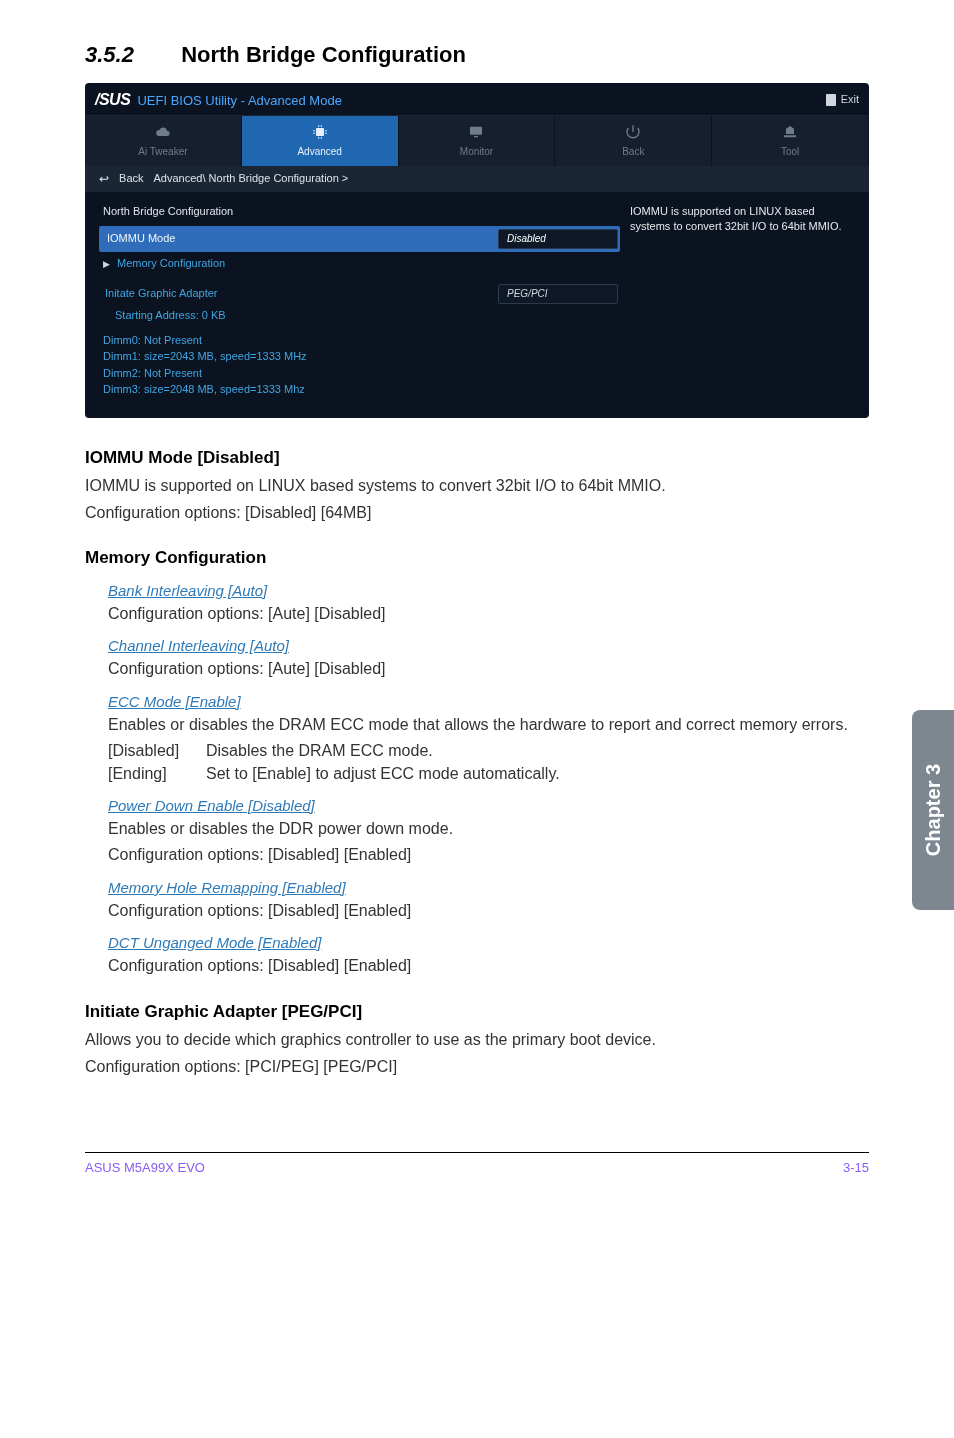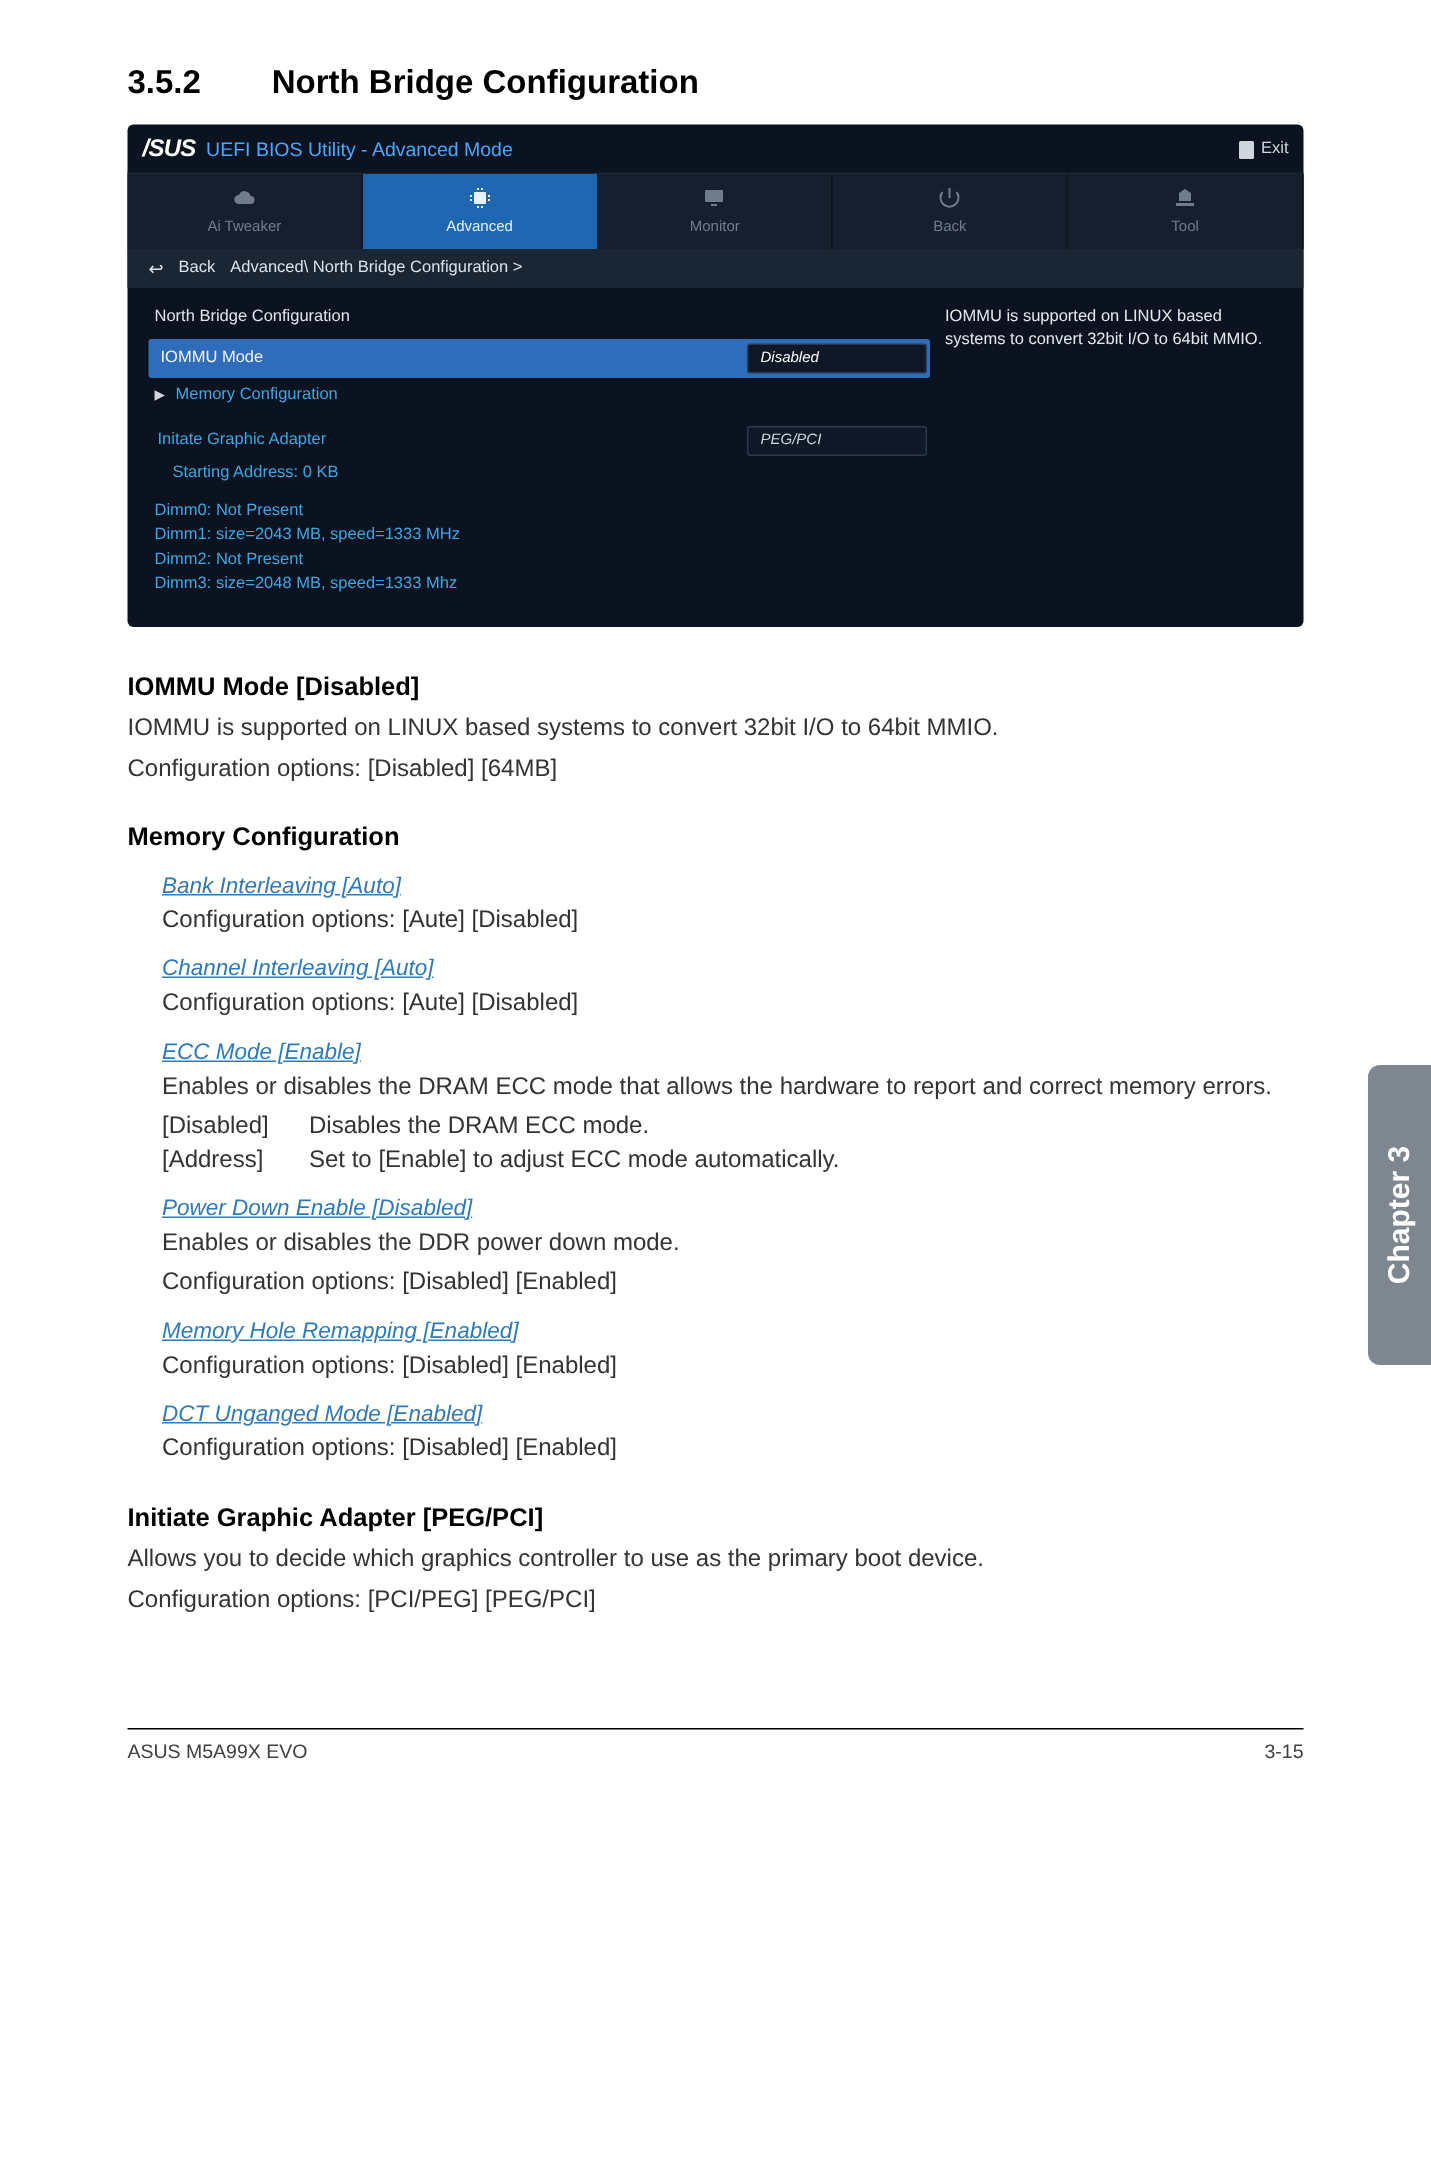--- a/index.html
+++ b/index.html
@@ -15,21 +15,21 @@
   .page {
     padding: 40px 85px 20px 85px;
     position: relative;
   }
   .section-heading {
     font-size: 22px;
     font-weight: bold;
     color: #000;
     margin-bottom: 12px;
   }
-  .section-heading .num { display: inline-block; width: 90px; }
+  .section-heading .num { display: inline-block; width: 90px; font-style: italic; }
 
   
   .bios-box {
     background: #0b1320;
     border-radius: 4px;
     color: #c9d2dc;
     font-size: 11px;
     position: relative;
     margin-bottom: 28px;
     padding-bottom: 10px;
@@ -160,21 +160,21 @@
     font-size: 15px;
     margin-top: 10px;
     margin-bottom: 2px;
   }
   .kv-row { display: flex; gap: 14px; font-size: 16px; }
   .kv-key { width: 84px; }
   .footer {
     display: flex;
     justify-content: space-between;
     font-size: 13px;
-    color: #404040;
+    color: #8b5cf6;
     border-top: 1px solid #000;
     margin: 50px 85px 0;
     padding-top: 6px;
   }
 
   
   .side-tab {
     position: absolute;
     right: 0;
     top: 710px;
@@ -317,21 +317,21 @@
     <div class="body-text">Configuration options: [Aute] [Disabled]</div>
 
     <div class="opt-title">ECC Mode [Enable]</div>
     <div class="body-text">Enables or disables the DRAM ECC mode that allows the hardware to report and correct memory errors.</div>
 
     <div class="kv-row">
       <div class="kv-key">[Disabled]</div>
       <div>Disables the DRAM ECC mode.</div>
     </div>
     <div class="kv-row">
-      <div class="kv-key">[Address]</div>
+      <div class="kv-key">[Ending]</div>
       <div>Set to [Enable] to adjust ECC mode automatically.</div>
     </div>
 
     <div class="opt-title">Power Down Enable [Disabled]</div>
     <div class="body-text">Enables or disables the DDR power down mode.</div>
     <div class="body-text">Configuration options: [Disabled] [Enabled]</div>
 
     <div class="opt-title">Memory Hole Remapping [Enabled]</div>
     <div class="body-text">Configuration options: [Disabled] [Enabled]</div>
 

